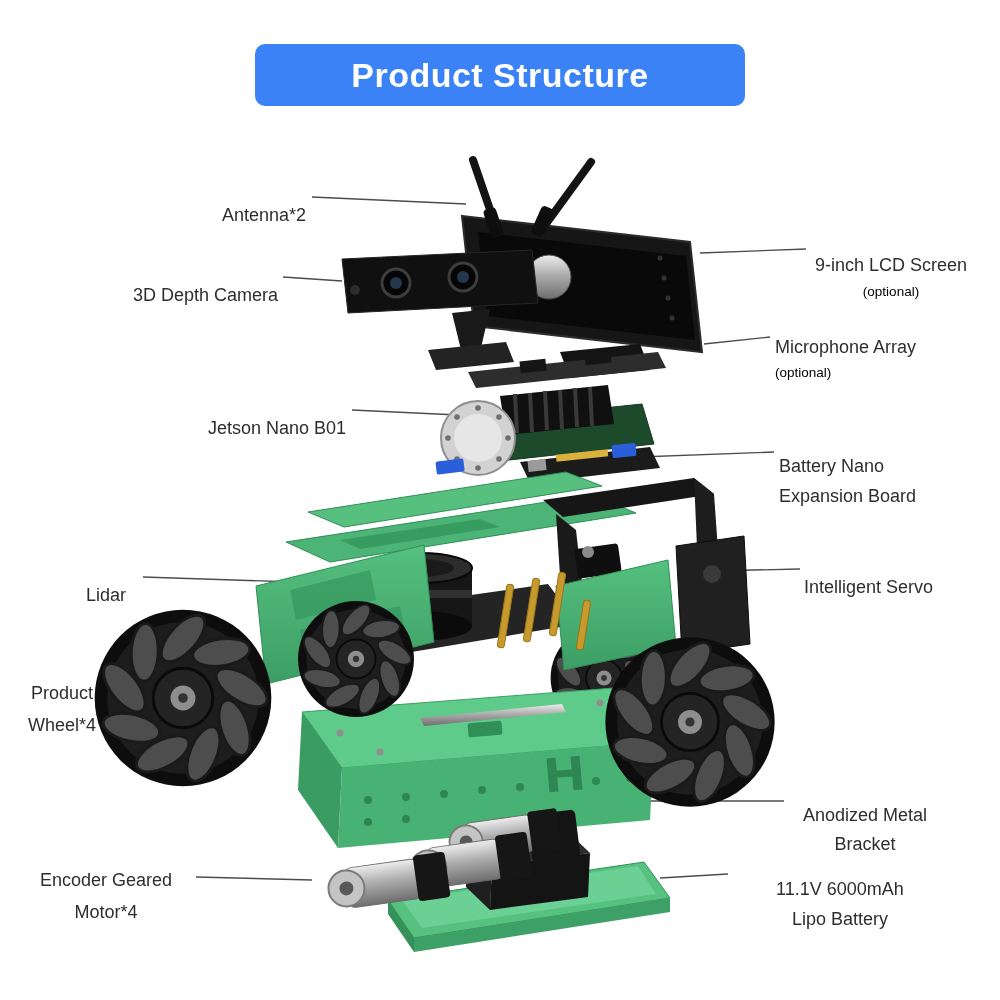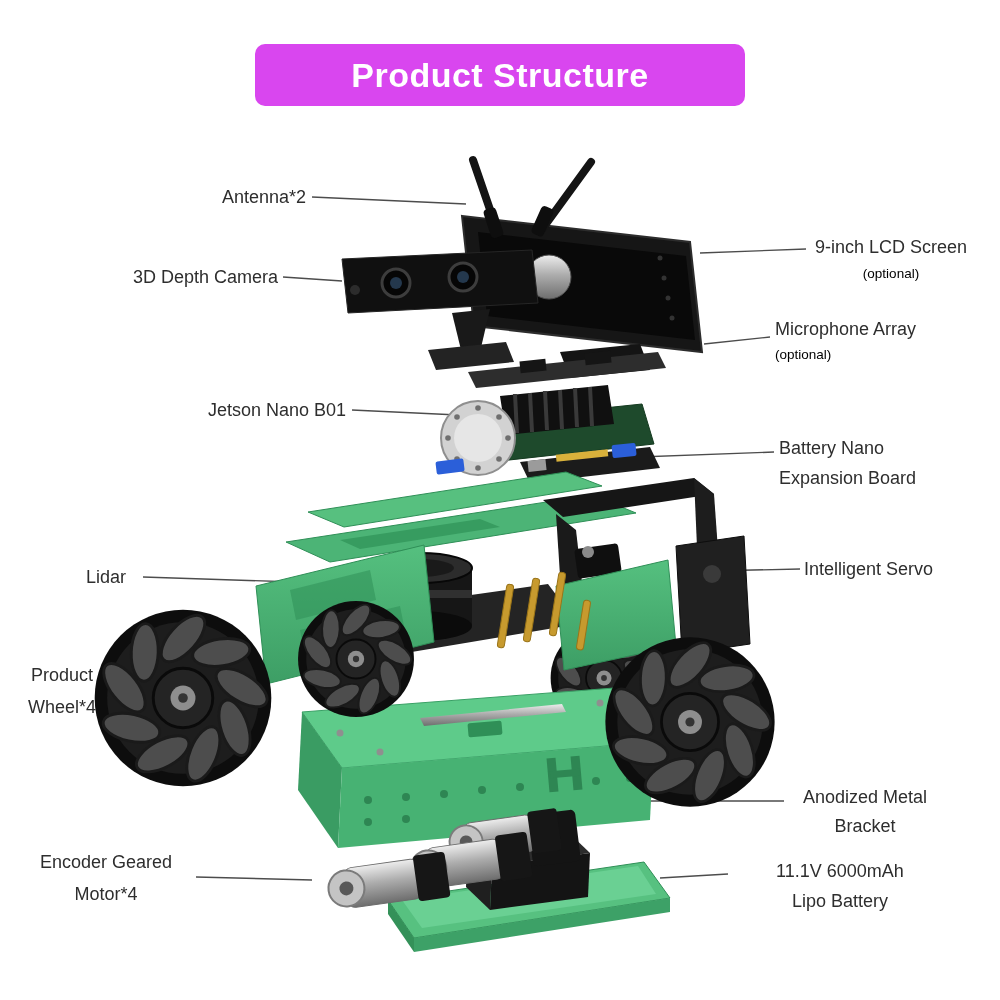--- a/index.html
+++ b/index.html
@@ -1,26 +1,26 @@
 <!DOCTYPE html>
 <html><head>
 <meta charset="utf-8">
 <style>
   * { margin:0; padding:0; box-sizing:border-box; }
   html,body { background:#ffffff; font-family:"Liberation Sans", sans-serif; }
   .stage { position:relative; width:1000px; height:1000px; background:#ffffff; overflow:hidden; }
 
   .title-badge {
     position:absolute; left:255px; top:44px; width:490px; height:62px;
-    background:#d946ef; border-radius:10px;
+    background:#3b82f6; border-radius:10px;
     display:flex; align-items:center; justify-content:center;
     color:#ffffff; font-size:34px; font-weight:bold; letter-spacing:0.5px;
   }
 
-  .lbl { position:absolute; color:#2e2e2e; font-size:18px; line-height:30px; }
+  .lbl { position:absolute; color:#2e2e2e; font-size:18px; line-height:30px;margin-top:18px; }
   .lbl span { display:block; }
   .lbl .note { color:#000000; font-size:13.5px; line-height:20px; margin-top:2px; }
   .ta-r { text-align:right; } .ta-c { text-align:center; } .ta-l { text-align:left; }
   .lh32 { line-height:32px; } .lh29 { line-height:29px; } .lh28 { line-height:28px; }
 
   svg.art { position:absolute; left:0; top:0; }
 </style>
 </head>
 <body>
 

